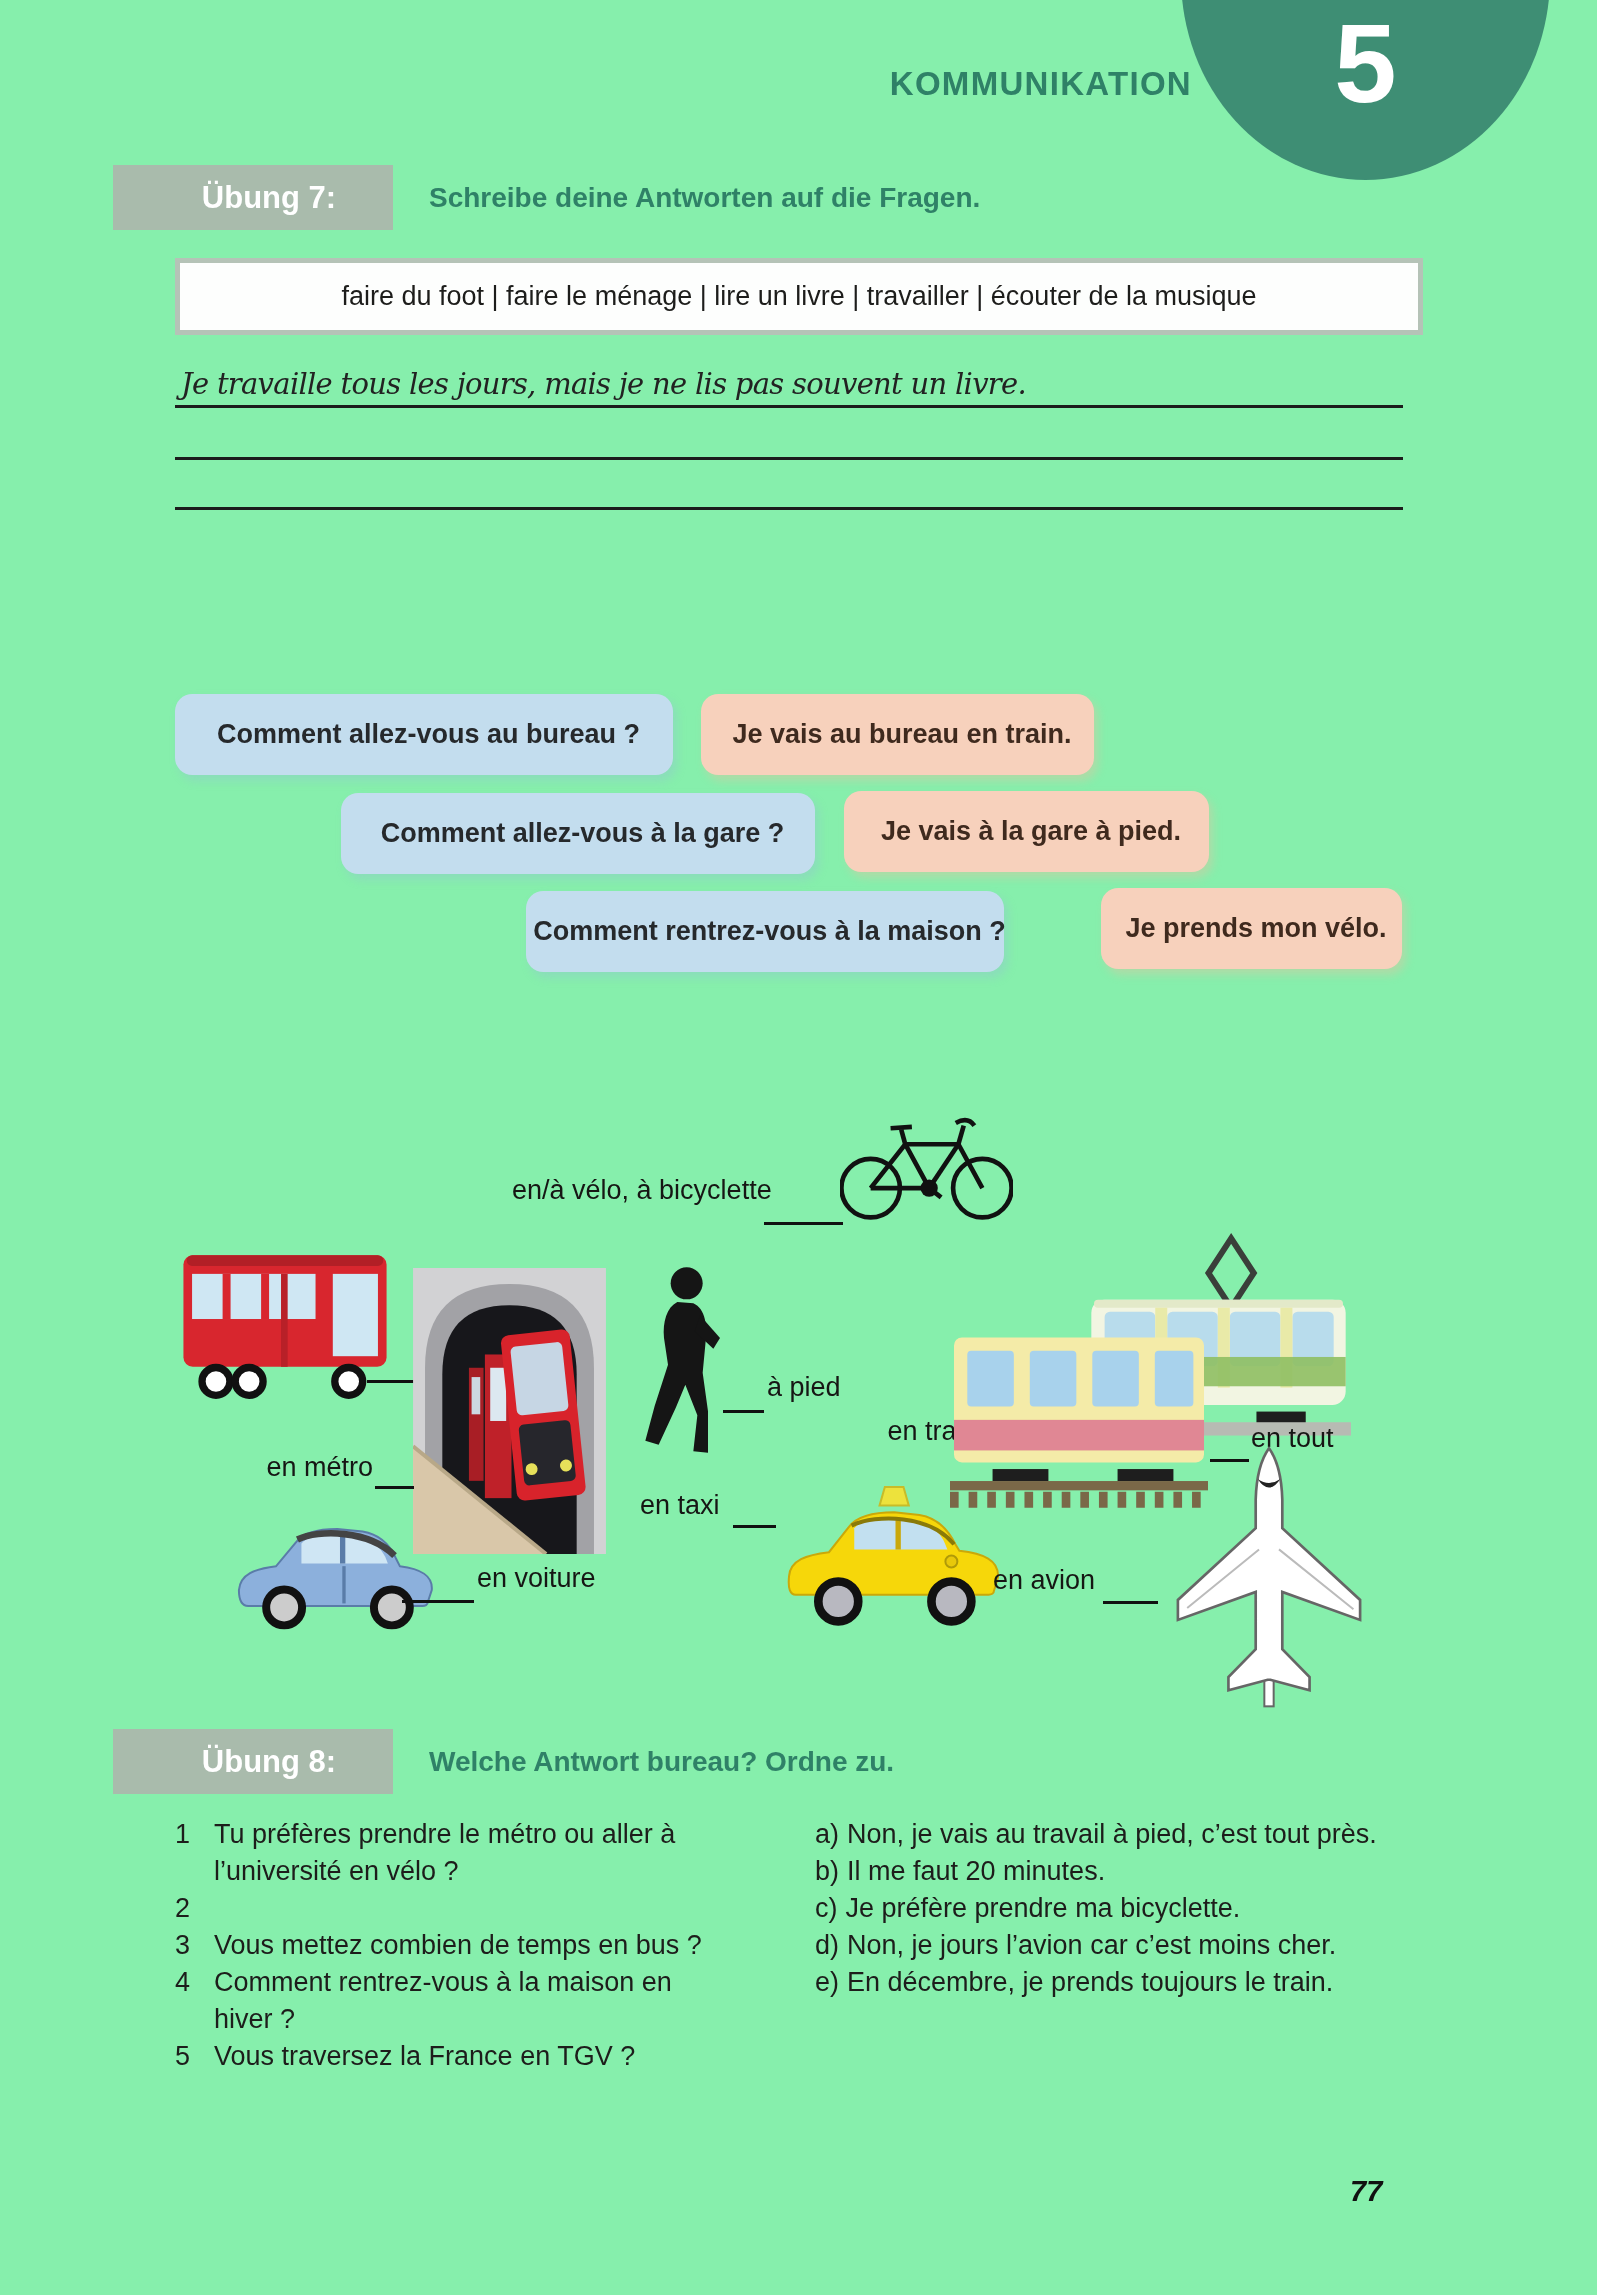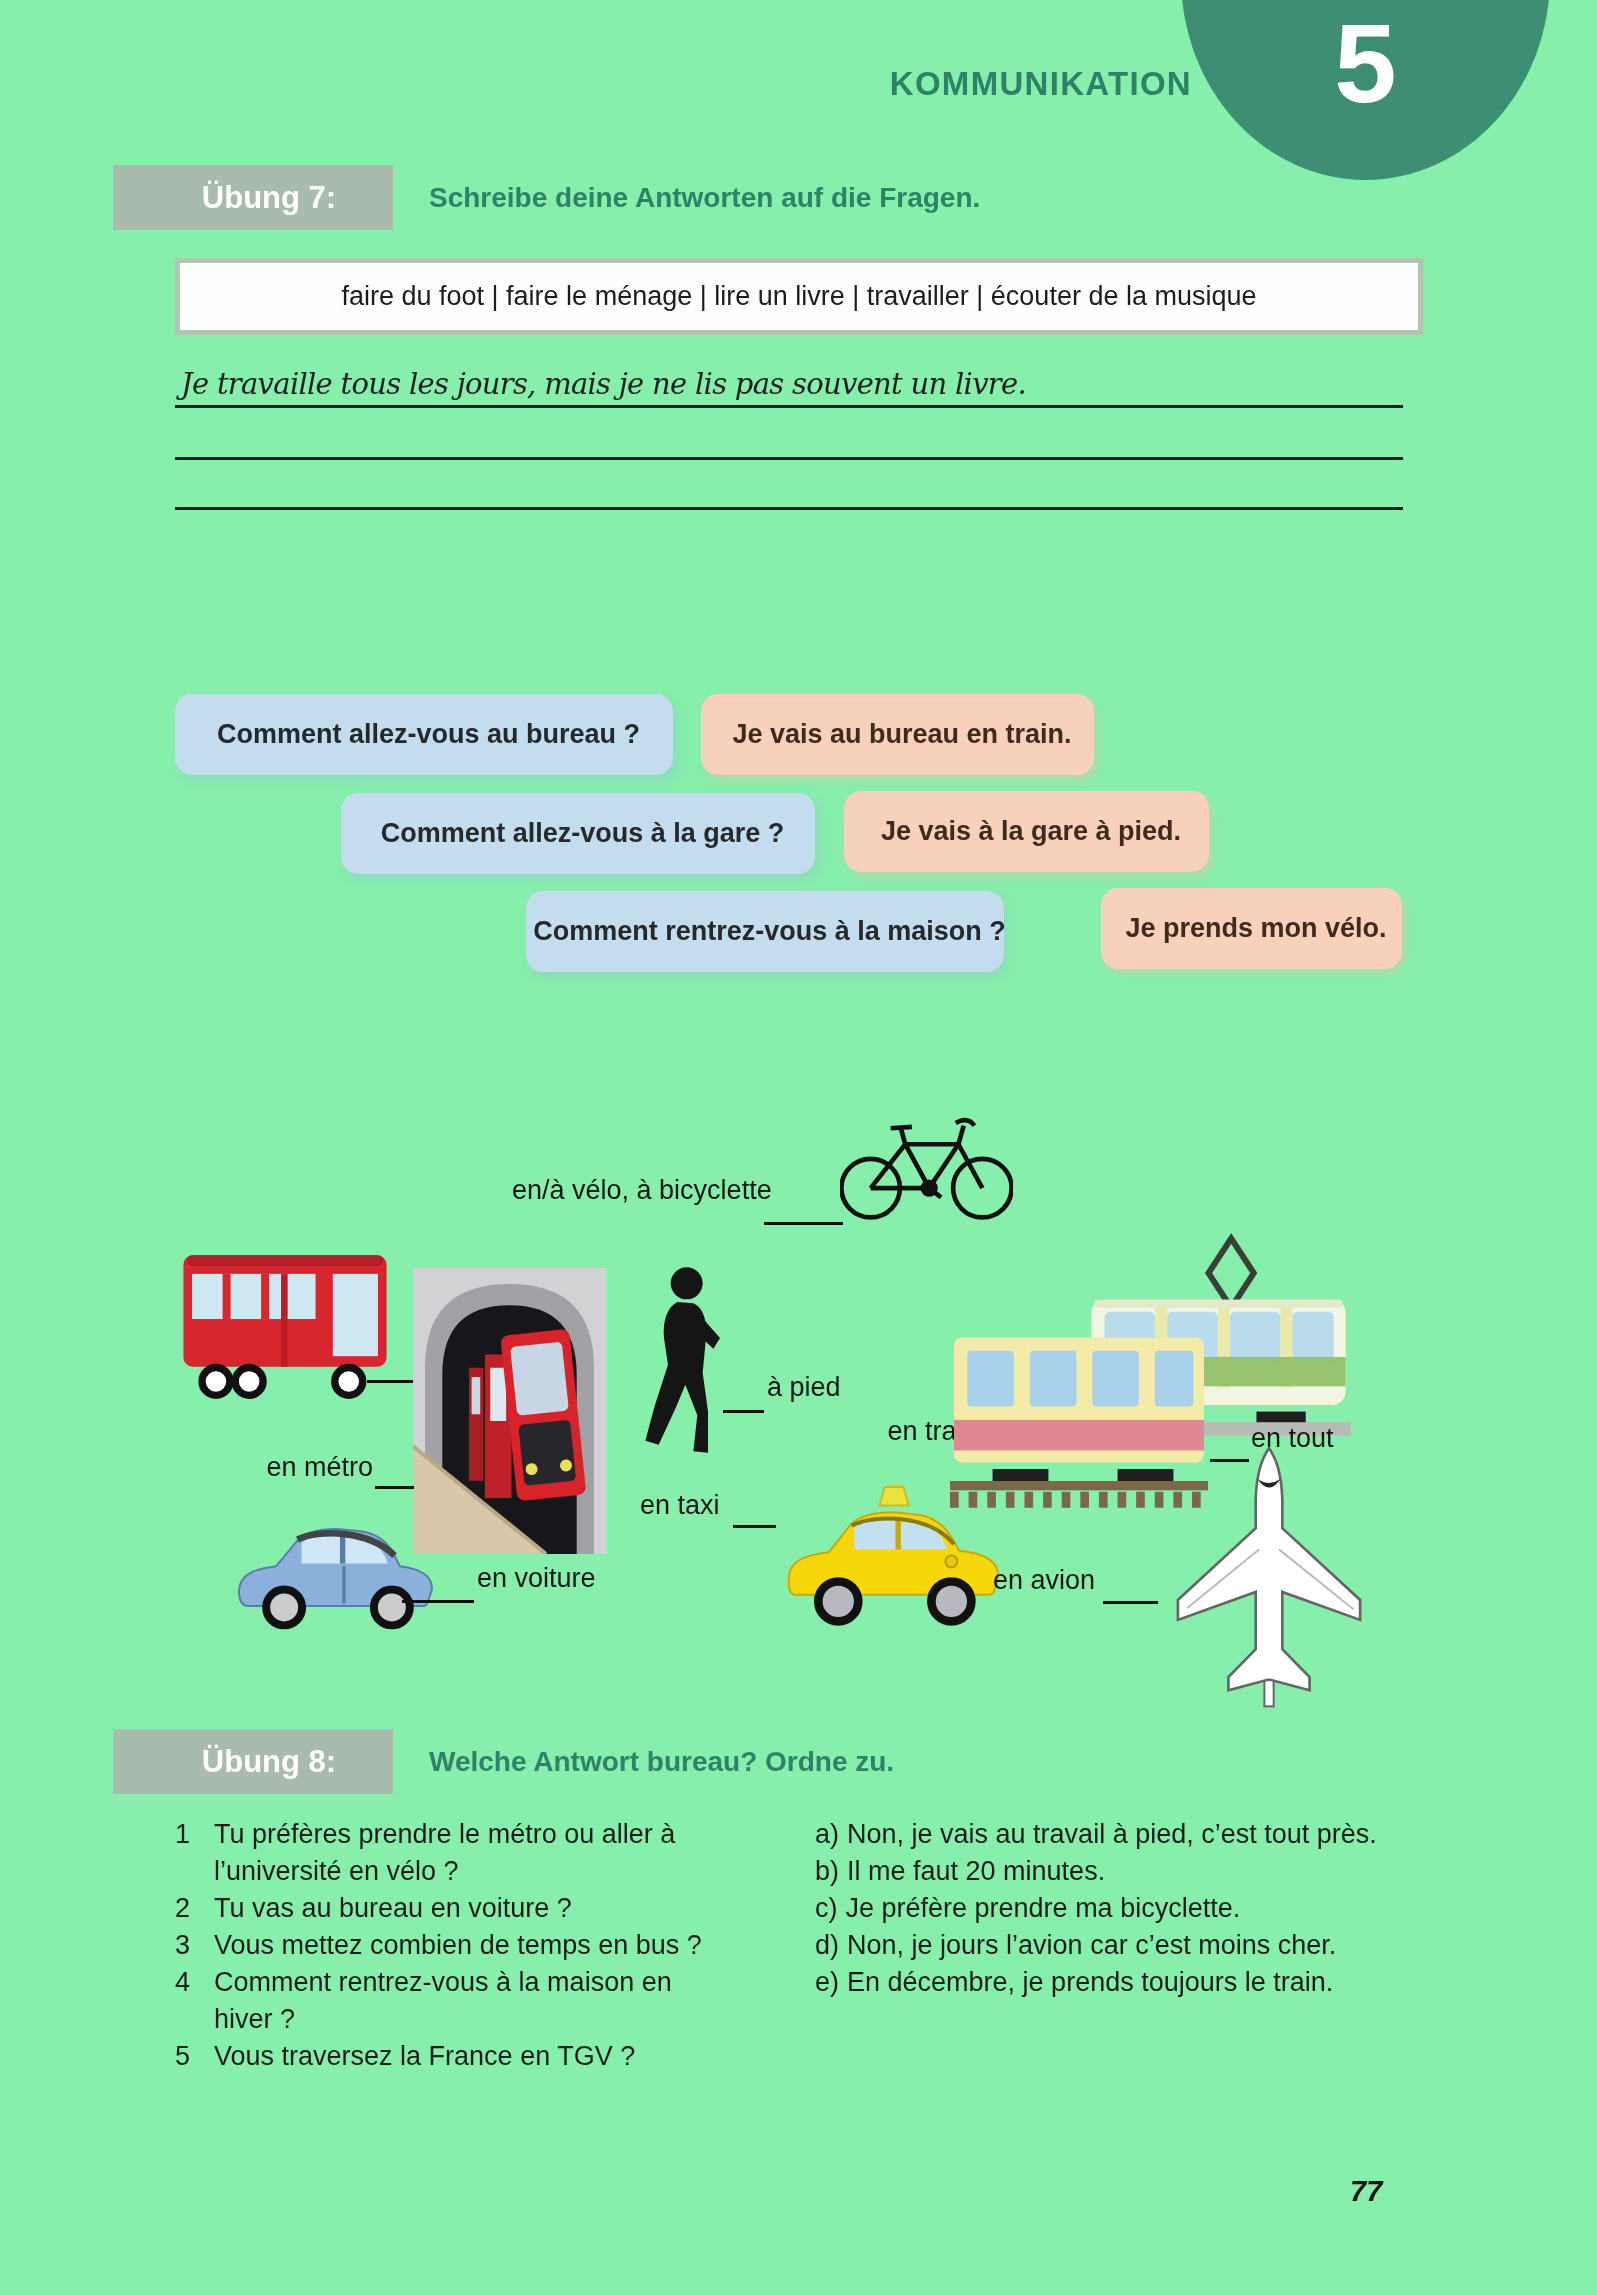--- a/index.html
+++ b/index.html
@@ -311,21 +311,20 @@
   </div>
   <div class="abs ex-instruction" style="left:429px;top:1746px;">Welche Antwort bureau? Ordne zu.</div>
 
   <div class="abs q-list">
     <div class="q-item">
       <span class="q-num">1</span>
       <span class="q-text">Tu préfères prendre le métro ou aller à l’université en vélo ?</span>
     </div>
     <div class="q-item">
       <span class="q-num">2</span>
-      <span class="q-text">Tu vas au bureau en voiture ?</span>
     </div>
     <div class="q-item">
       <span class="q-num">3</span>
       <span class="q-text">Vous mettez combien de temps en bus ?</span>
     </div>
     <div class="q-item">
       <span class="q-num">4</span>
       <span class="q-text">Comment rentrez-vous à la maison en hiver ?</span>
     </div>
     <div class="q-item">

